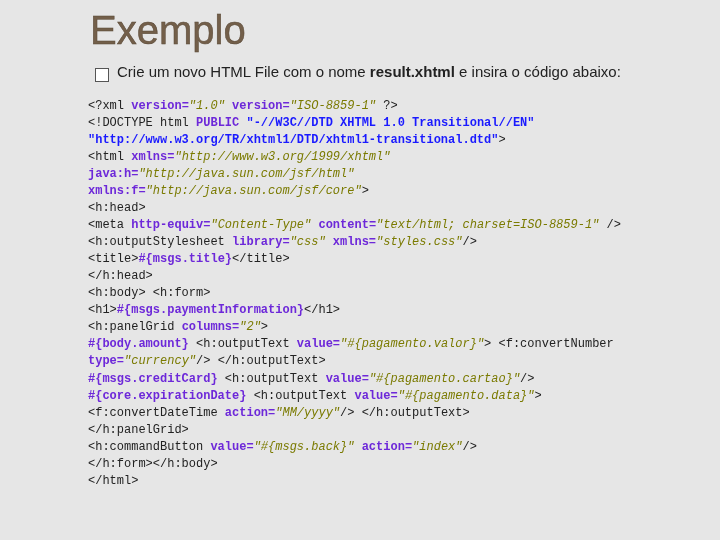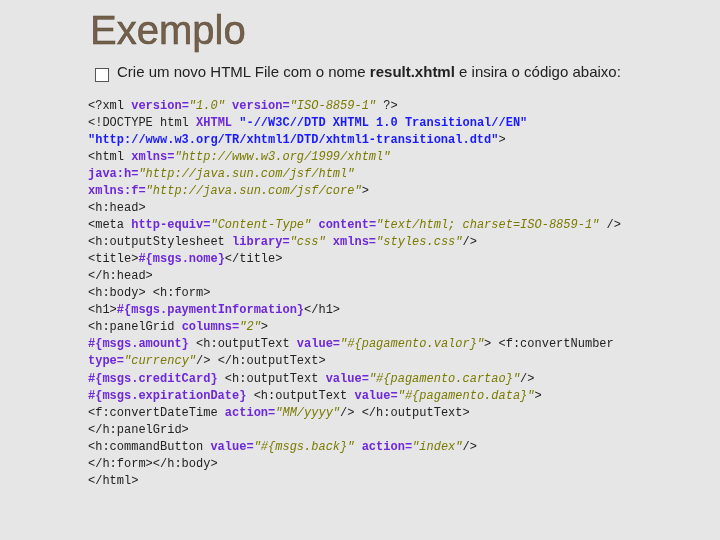--- a/index.html
+++ b/index.html
@@ -21,36 +21,36 @@
 <div class="title">Exemplo</div>
 
 <div class="bullet-row">
   <span class="checkbox"></span>
   <span class="bullet-text">
     <span>Crie um novo HTML File com o nome </span><span class="bold">result.xhtml</span><span> e insira o código abaixo:</span>
   </span>
 </div>
 
 <div class="code"><span>&lt;?xml </span><span class="kw">version=</span><span class="olive">"1.0"</span> <span class="kw">version=</span><span class="olive">"ISO-8859-1"</span> <span>?&gt;</span>
-<span>&lt;!DOCTYPE html</span> <span class="kw">XHTML</span> <span class="str">"-//W3C//DTD XHTML 1.0 Transitional//EN"</span>
+<span>&lt;!DOCTYPE html</span> <span class="kw">PUBLIC</span> <span class="str">"-//W3C//DTD XHTML 1.0 Transitional//EN"</span>
 <span class="str">"http://www.w3.org/TR/xhtml1/DTD/xhtml1-transitional.dtd"</span><span>&gt;</span>
 <span>&lt;html</span> <span class="kw">xmlns=</span><span class="olive">"http://www.w3.org/1999/xhtml"</span>
 <span class="kw">java:h=</span><span class="olive">"http://java.sun.com/jsf/html"</span>
 <span class="kw">xmlns:f=</span><span class="olive">"http://java.sun.com/jsf/core"</span><span>&gt;</span>
 <span>&lt;h:head&gt;</span>
 <span>&lt;meta</span> <span class="kw">http-equiv=</span><span class="olive">"Content-Type"</span> <span class="kw">content=</span><span class="olive">"text/html; charset=ISO-8859-1"</span> <span>/&gt;</span>
 <span>&lt;h:outputStylesheet</span> <span class="kw">library=</span><span class="olive">"css"</span> <span class="kw">xmlns=</span><span class="olive">"styles.css"</span><span>/&gt;</span>
-<span>&lt;title&gt;</span><span class="kw">#{msgs.nome}</span><span>&lt;/title&gt;</span>
+<span>&lt;title&gt;</span><span class="kw">#{msgs.title}</span><span>&lt;/title&gt;</span>
 <span>&lt;/h:head&gt;</span>
 <span>&lt;h:body&gt; &lt;h:form&gt;</span>
 <span>&lt;h1&gt;</span><span class="kw">#{msgs.paymentInformation}</span><span>&lt;/h1&gt;</span>
 <span>&lt;h:panelGrid</span> <span class="kw">columns=</span><span class="olive">"2"</span><span>&gt;</span>
-<span class="kw">#{msgs.amount}</span> <span>&lt;h:outputText</span> <span class="kw">value=</span><span class="olive">"#{pagamento.valor}"</span><span>&gt; &lt;f:convertNumber</span>
+<span class="kw">#{body.amount}</span> <span>&lt;h:outputText</span> <span class="kw">value=</span><span class="olive">"#{pagamento.valor}"</span><span>&gt; &lt;f:convertNumber</span>
 <span class="kw">type=</span><span class="olive">"currency"</span><span>/&gt; &lt;/h:outputText&gt;</span>
 <span class="kw">#{msgs.creditCard}</span> <span>&lt;h:outputText</span> <span class="kw">value=</span><span class="olive">"#{pagamento.cartao}"</span><span>/&gt;</span>
-<span class="kw">#{msgs.expirationDate}</span> <span>&lt;h:outputText</span> <span class="kw">value=</span><span class="olive">"#{pagamento.data}"</span><span>&gt;</span>
+<span class="kw">#{core.expirationDate}</span> <span>&lt;h:outputText</span> <span class="kw">value=</span><span class="olive">"#{pagamento.data}"</span><span>&gt;</span>
 <span>&lt;f:convertDateTime</span> <span class="kw">action=</span><span class="olive">"MM/yyyy"</span><span>/&gt; &lt;/h:outputText&gt;</span>
 <span>&lt;/h:panelGrid&gt;</span>
 <span>&lt;h:commandButton</span> <span class="kw">value=</span><span class="olive">"#{msgs.back}"</span> <span class="kw">action=</span><span class="olive">"index"</span><span>/&gt;</span>
 <span>&lt;/h:form&gt;&lt;/h:body&gt;</span>
 <span>&lt;/html&gt;</span></div>
 
 </div>
 
 </body></html>

